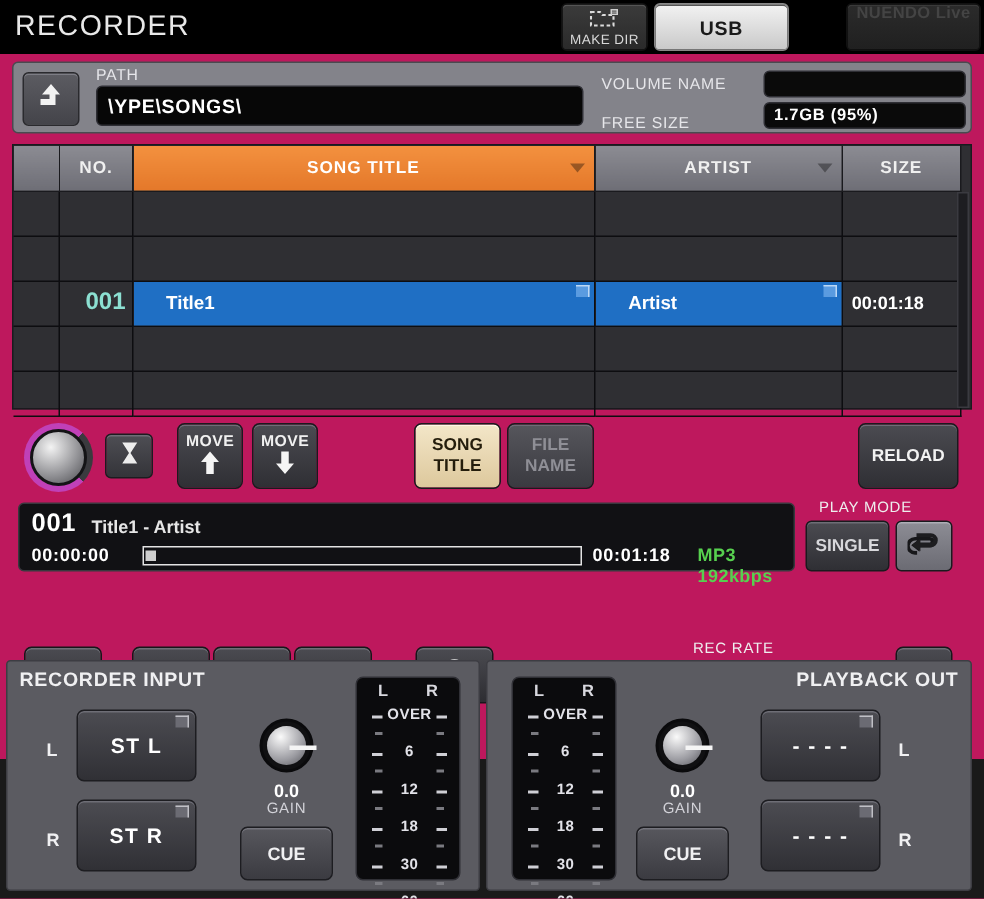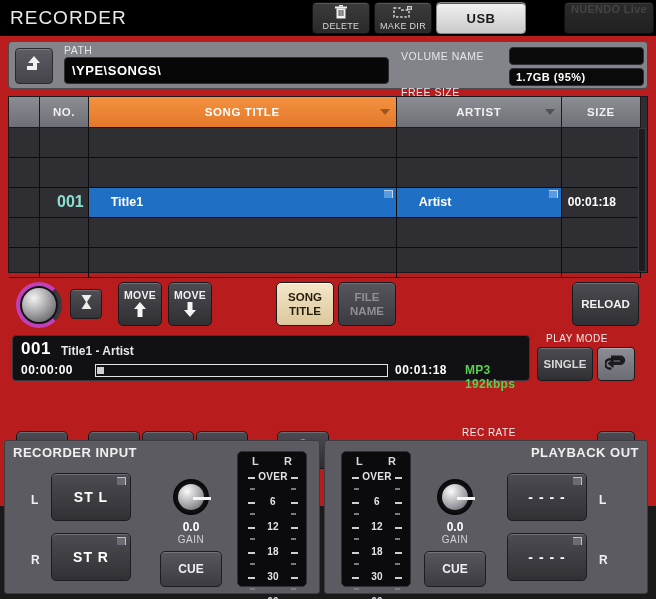--- a/index.html
+++ b/index.html
@@ -44,21 +44,21 @@
     background:linear-gradient(#2b2b2b,#202020);
     color:#444; justify-content:flex-start; padding-bottom:0;
     font-size:11px; font-weight:bold;
     box-shadow: inset 0 1px 0 #3a3a3a;
     margin-left: 34px;
   }
 
   
   .panel {
     position:absolute; left:0; top:36px; width:656px; height:470px;
-    background:#b91c1c;
+    background:#be185d;
   }
 
   
   .pathrow {
     position:absolute; left:8px; top:5px; width:640px; height:48px;
     background:#83838a; border:1px solid #4a4a50; border-radius:4px;
   }
   .updir {
     position:absolute; left:6px; top:6px; width:38px; height:36px;
     background:linear-gradient(#5c5c62,#44444a);
@@ -73,21 +73,21 @@
   .path-field {
     position:absolute; left:55px; top:15px; width:325px; height:27px;
     background:#070707; border:1px solid #2e2e34; border-radius:4px;
     color:#fff; font-size:13px; font-weight:bold;
     display:flex; align-items:center; padding-left:7px; letter-spacing:0.5px;
   }
   .vol-label, .free-label {
     position:absolute; color:#e6e6ea; font-size:10.5px; letter-spacing:0.5px;
   }
   .vol-label { left:392px; top:8px; }
-  .free-label { left:392px; top:44px; }
+  .free-label { left:392px; top:34px; }
   .vol-field, .free-field {
     position:absolute; left:500px; width:135px; height:18px;
     background:#0a0a0a; border:1px solid #2e2e34; border-radius:4px;
     color:#fff; font-size:11px; font-weight:bold;
     display:flex; align-items:center; padding-left:6px; letter-spacing:0.5px;
   }
   .vol-field { top:5px; }
   .free-field { top:26px; }
 
   
@@ -298,33 +298,20 @@
   }
   .meter .tickrow::before { left:12px; } .meter .tickrow::after { right:12px; }
 </style>
 </head>
 <body>
 
 <div class="topbar">
   <div class="app-title">RECORDER</div>
   <div class="top-btns">
 
-    <div class="tbtn">
-      <span>
-        <svg width="14" height="15" viewBox="0 0 14 15">
-            <rect x="2.5" y="3.5" width="9" height="10" fill="#f0f0f0"></rect>
-            <rect x="1" y="1.5" width="12" height="2" fill="#f0f0f0"></rect>
-            <rect x="5" y="0" width="4" height="1.5" fill="#f0f0f0"></rect>
-            <rect x="4.6" y="5" width="1" height="6" fill="#3b3b3b"></rect>
-            <rect x="6.5" y="5" width="1" height="6" fill="#3b3b3b"></rect>
-            <rect x="8.4" y="5" width="1" height="6" fill="#3b3b3b"></rect>
-          </svg>
-      </span>
-      <span>DELETE</span>
-    </div>
 
     <div class="tbtn">
       <span>
         <svg width="20" height="15" viewBox="0 0 20 15">
             <path d="M1 3 h6 l1.5 2 H16 v7 H1 Z" fill="none" stroke="#dcdcdc" stroke-width="1.4" stroke-dasharray="2.4 1.8"></path>
             <rect x="14" y="1" width="5" height="4" fill="#cfcfcf"></rect>
             <rect x="15" y="2" width="3" height="0.8" fill="#555"></rect>
             <rect x="15" y="3.3" width="3" height="0.8" fill="#555"></rect>
           </svg>
       </span>

